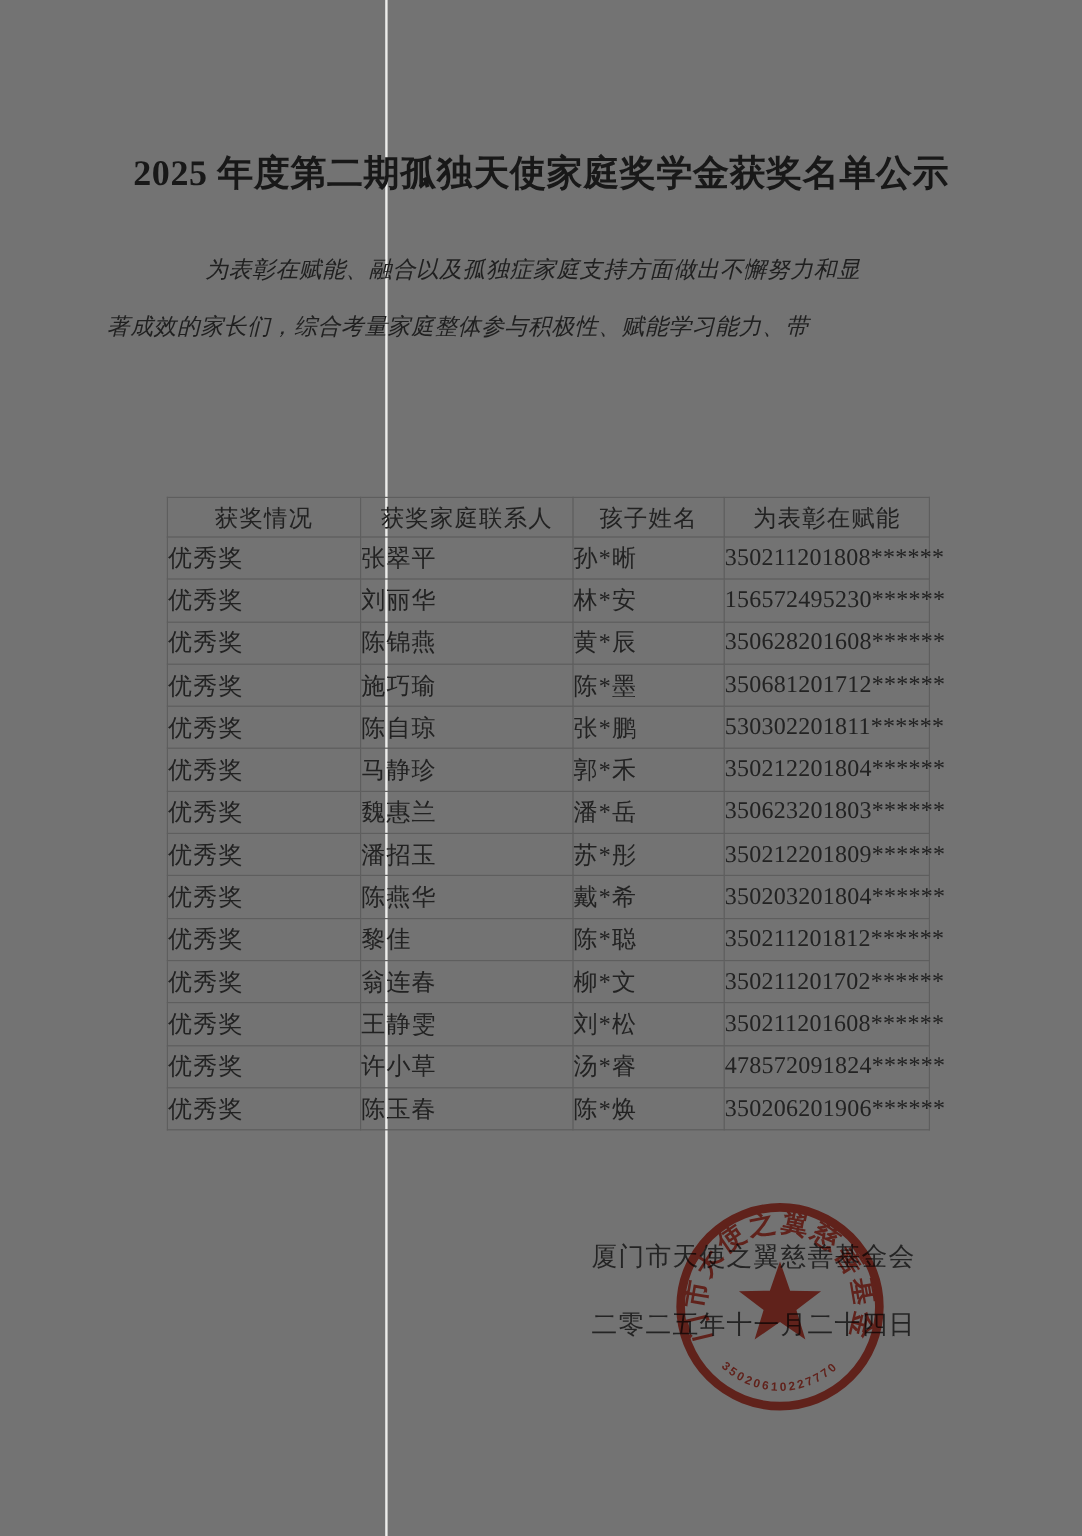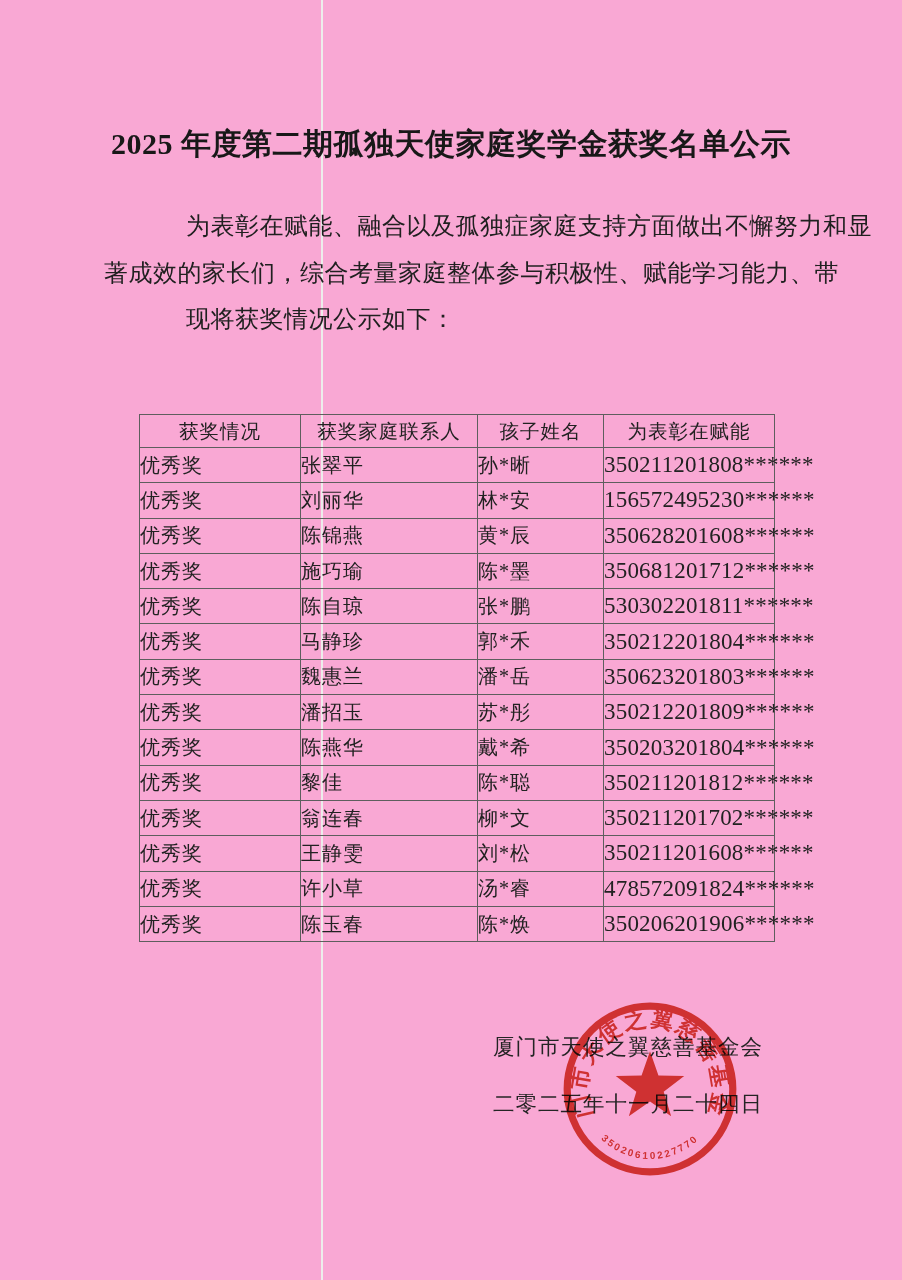--- a/index.html
+++ b/index.html
@@ -1,21 +1,21 @@
 <!DOCTYPE html>
 <html><head>
 <meta charset="utf-8">
 <style>
   * { margin: 0; padding: 0; box-sizing: border-box; }
   html, body { background: #ffffff; }
   .page {
     position: relative;
     width: 902px;
     height: 1280px;
-    background: #f9a8d4;
+    background: #737373;
     overflow: hidden;
     font-family: "Liberation Serif", "DejaVu Serif", serif;
     color: #1f1f1f;
   }
   .scan-line {
     position: absolute;
     left: 321px;
     top: 0;
     width: 2px;
     height: 1280px;
@@ -27,25 +27,26 @@
     left: 0;
     width: 902px;
     text-align: center;
     font-size: 30px;
     font-weight: bold;
     letter-spacing: 0.5px;
     color: #181818;
   }
   .body-block {
     position: absolute;
-    left: 104px;
+    left: 89px;
     top: 203px;
     width: 700px;
-    font-size: 24px;
+    font-size: 19px;
     color: #202020;
+    font-style: italic;
   }
   .body-line {
     height: 46.5px;
     line-height: 46.5px;
     white-space: nowrap;
     letter-spacing: 0.5px;
   }
   .indent { text-indent: 82px; }
   .award-table {
     position: absolute;
@@ -61,21 +62,21 @@
     border: 1.5px solid #5e5e5e;
     vertical-align: middle;
     font-weight: normal;
     padding: 0;
     letter-spacing: 1px;
   }
   .award-table th { height: 33px; font-size: 19.5px; }
   .award-table td { height: 35.3px; margin-top: 33px; }
   .award-table .id-cell {
     font-family: "Liberation Serif", "DejaVu Serif", serif;
-    font-size: 23px;
+    font-size: 20px;
     letter-spacing: 0.2px;
   }
   .footer-org, .footer-date {
     position: absolute;
     right: 139px;
     white-space: nowrap;
     font-size: 21.5px;
     letter-spacing: 1px;
     color: #242424;
     z-index: 1;
@@ -98,21 +99,20 @@
 
 <div class="page">
 
   <div class="scan-line"></div>
 
   <h1 class="doc-title">2025 年度第二期孤独天使家庭奖学金获奖名单公示</h1>
 
   <div class="body-block">
     <div class="body-line indent">为表彰在赋能、融合以及孤独症家庭支持方面做出不懈努力和显</div>
     <div class="body-line">著成效的家长们，综合考量家庭整体参与积极性、赋能学习能力、带</div>
-    <div class="body-line indent">现将获奖情况公示如下：</div>
   </div>
 
   <table class="award-table">
     <colgroup>
       <col style="width:161px">
         <col style="width:177px">
         <col style="width:126px">
         <col style="width:171px">
     </colgroup>
     <thead>

